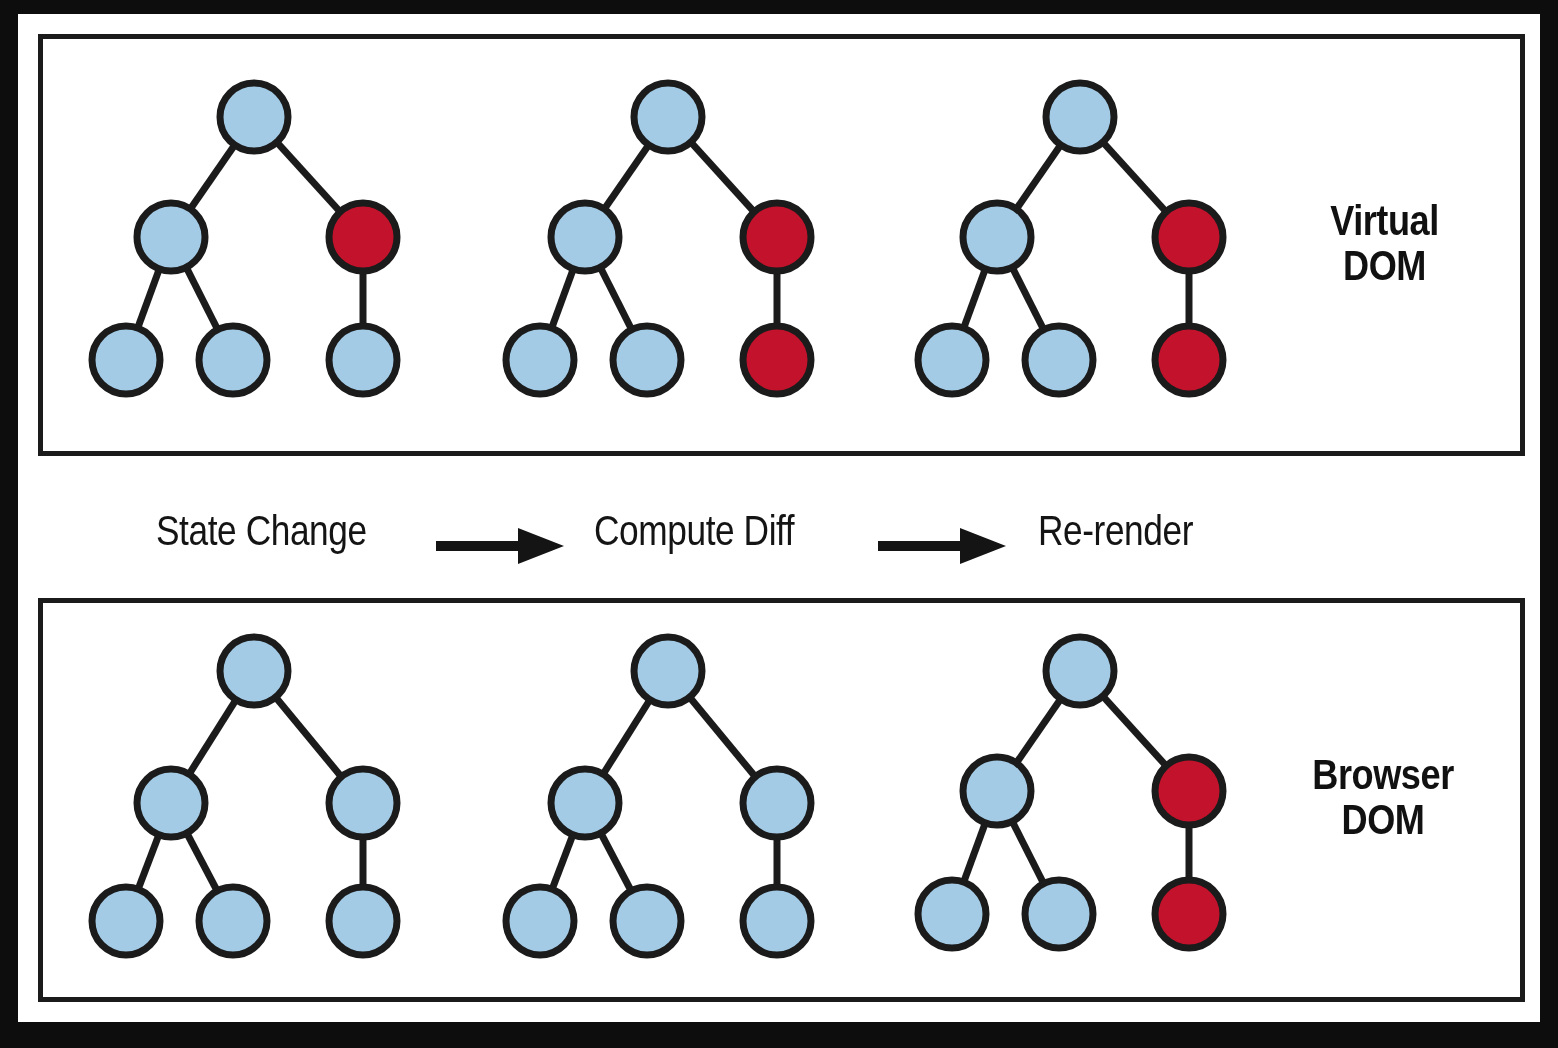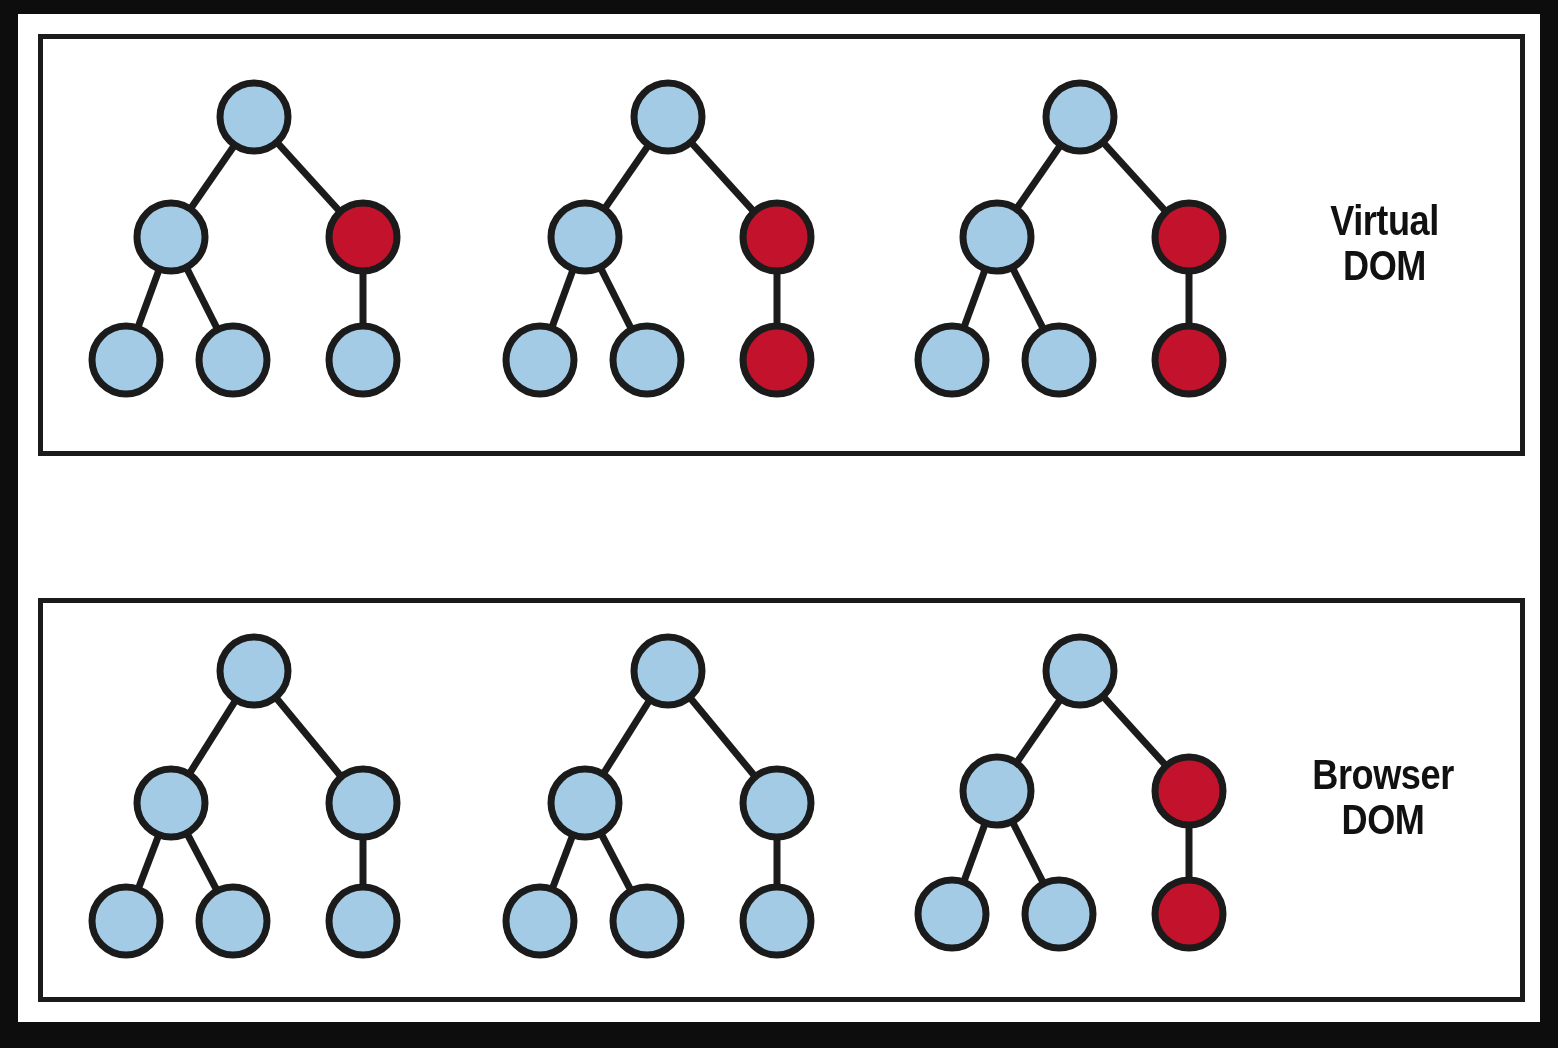--- a/index.html
+++ b/index.html
@@ -160,20 +160,38 @@
           <circle cx="262" cy="160" r="34" fill="#c2122c" stroke="#1b1b1b" stroke-width="7"></circle>
           <circle cx="25" cy="283" r="34" fill="#a3cbe6" stroke="#1b1b1b" stroke-width="7"></circle>
           <circle cx="132" cy="283" r="34" fill="#a3cbe6" stroke="#1b1b1b" stroke-width="7"></circle>
           <circle cx="262" cy="283" r="34" fill="#c2122c" stroke="#1b1b1b" stroke-width="7"></circle>
         </svg>
 
       <div class="panel-label" id="label-virtual-dom">Virtual
 DOM</div>
     </div>
 
+    <div id="flow-strip">
+
+      <div class="flow-label" id="flow-state-change">State Change</div>
+
+      <svg class="flow-arrow" id="flow-arrow-1" width="130" height="40" viewBox="0 0 130 40">
+        <rect x="0" y="15" width="92" height="10" fill="#141414"></rect>
+        <polygon points="82,2 128,20 82,38" fill="#141414"></polygon>
+      </svg>
+
+      <div class="flow-label" id="flow-compute-diff">Compute Diff</div>
+
+      <svg class="flow-arrow" id="flow-arrow-2" width="130" height="40" viewBox="0 0 130 40">
+        <rect x="0" y="15" width="92" height="10" fill="#141414"></rect>
+        <polygon points="82,2 128,20 82,38" fill="#141414"></polygon>
+      </svg>
+
+      <div class="flow-label" id="flow-re-render">Re-render</div>
+    </div>
 
     <div class="panel" id="panel-browser-dom">
       <svg class="tree-svg" id="svg-bdom-1" width="360" height="330" style="left:58px; top:28px;">
           <line x1="153" y1="40" x2="70" y2="172" stroke="#1b1b1b" stroke-width="7" stroke-linecap="butt"></line>
           <line x1="153" y1="40" x2="262" y2="172" stroke="#1b1b1b" stroke-width="7" stroke-linecap="butt"></line>
           <line x1="70" y1="172" x2="25" y2="290" stroke="#1b1b1b" stroke-width="7" stroke-linecap="butt"></line>
           <line x1="70" y1="172" x2="132" y2="290" stroke="#1b1b1b" stroke-width="7" stroke-linecap="butt"></line>
           <line x1="262" y1="172" x2="262" y2="290" stroke="#1b1b1b" stroke-width="7" stroke-linecap="butt"></line>
           <circle cx="153" cy="40" r="34" fill="#a3cbe6" stroke="#1b1b1b" stroke-width="7"></circle>
           <circle cx="70" cy="172" r="34" fill="#a3cbe6" stroke="#1b1b1b" stroke-width="7"></circle>

